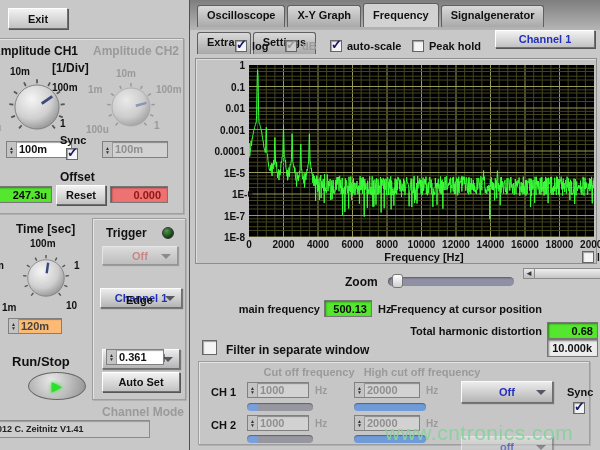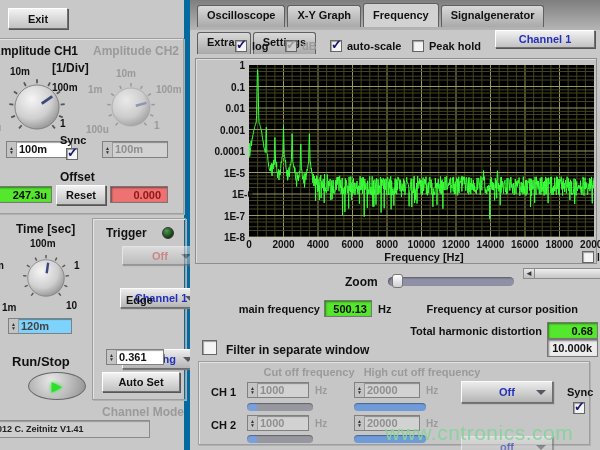--- a/index.html
+++ b/index.html
@@ -56,21 +56,21 @@
   .tab { display:inline-block; margin:5px 1px 0 1px; padding:3px 9px 6px 9px;
          background:linear-gradient(#d9d9d9,#a9a9a9); border:1px solid #5f5f5f; border-bottom:none;
          border-radius:3px 3px 0 0; font-weight:bold; font-size:11px; color:#111; cursor:pointer; }
   .tab.active { background:#d2d2d2; padding-top:5px; margin-top:2px; }
 
   
   .group { border:1px solid #9e9e9e; box-shadow:inset 1px 1px 0 #e3e3e3, 1px 1px 0 #b0b0b0; }
 
   .right-panel { left:190px; top:0; width:410px; height:450px; background:#c8c8c8; }
   .left-panel  { left:0; top:0; width:190px; height:450px; background:#c8c8c8;
-                 border-right:6px solid #0369a1;padding-left:20px; }
+                 border-right:1px solid #0369a1; }
 
   .graph-frame { left:5px; top:58px; width:402px; height:206px; background:#c4c4c4;
                  border:1px solid #8d8d8d; box-shadow:inset 1px 1px 0 #dedede; }
   .tick-label { position:absolute; font-weight:bold; font-size:10px; color:#111; }
 
   .knob-wrap { position:absolute; }
   .knob-wrap svg { display:block; }
   .scale-lbl { position:absolute; font-weight:bold; font-size:10px; color:#111; white-space:nowrap; }
   .scale-lbl.dim { color:#9a9a9a; }
 
@@ -217,21 +217,21 @@
         <circle cx="50" cy="50" r="38" fill="url(#kg)" stroke="#777" stroke-width="1.5"></circle>
         <g class="needle" transform="rotate(8,50,50)">
             <line x1="50" y1="18" x2="50" y2="40" stroke="#3b4a7a" stroke-width="5"></line>
           </g>
       </svg>
     </div>
     <span class="scale-lbl" style="left:74px; top:260px;">1</span>
     <span class="scale-lbl" style="left:66px; top:300px;">10</span>
     <span class="scale-lbl" style="left:2px; top:302px;">1m</span>
     <span class="scale-lbl" style="left:-16px; top:260px;">10m</span>
-    <div class="spinner abs" style="left:8px; top:318px; width:64px; height:16px; background:#7dd3fc;">
+    <div class="spinner abs" style="left:8px; top:318px; width:54px; height:16px; background:#fdba74;">
       <span class="arrows">
           <span>▲</span>
           <span>▼</span>
         </span>
       <span class="val" style="color:#444;">120m</span>
     </div>
 
     <span class="abs lbl" style="left:12px; top:354px; font-size:13px;">Run/Stop</span>
     <div class="abs" style="left:28px; top:372px; width:58px; height:28px; border-radius:50%;
          background:radial-gradient(circle at 40% 30%, #e9e9e9, #8f8f8f); border:1px solid #666;
@@ -416,21 +416,21 @@
     <div class="scrollbar" style="left:333px; top:268px; width:80px;">
       <span class="arrow-box">◄</span>
       <span class="thumb"></span>
     </div>
 
     <span class="abs lbl" style="left:18px; top:303px; width:112px; text-align:right;">main frequency</span>
     <div class="display green abs" style="left:134px; top:300px; width:48px; height:17px;text-align:center;">
       <span>500.13</span>
     </div>
     <span class="abs lbl" style="left:188px; top:303px;">Hz</span>
-    <span class="abs lbl" style="left:200px; top:303px; width:152px; text-align:right;margin-left:36px;">Frequency at cursor position</span>
+    <span class="abs lbl" style="left:200px; top:303px; width:152px; text-align:right;">Frequency at cursor position</span>
     <div class="display white abs" style="left:357px; top:299px; width:51px; height:18px;">
       <span>10.000k</span>
     </div>
     <span class="abs lbl" style="left:200px; top:325px; width:152px; text-align:right;">Total harmonic distortion</span>
     <div class="display green abs" style="left:357px; top:322px; width:51px; height:17px;">
       <span>0.68</span>
     </div>
 
     <span class="cb" style="left:12px; top:340px; width:15px; height:15px;"></span>
     <span class="abs lbl" style="left:36px; top:343px; font-size:12px;">Filter in separate window</span>

